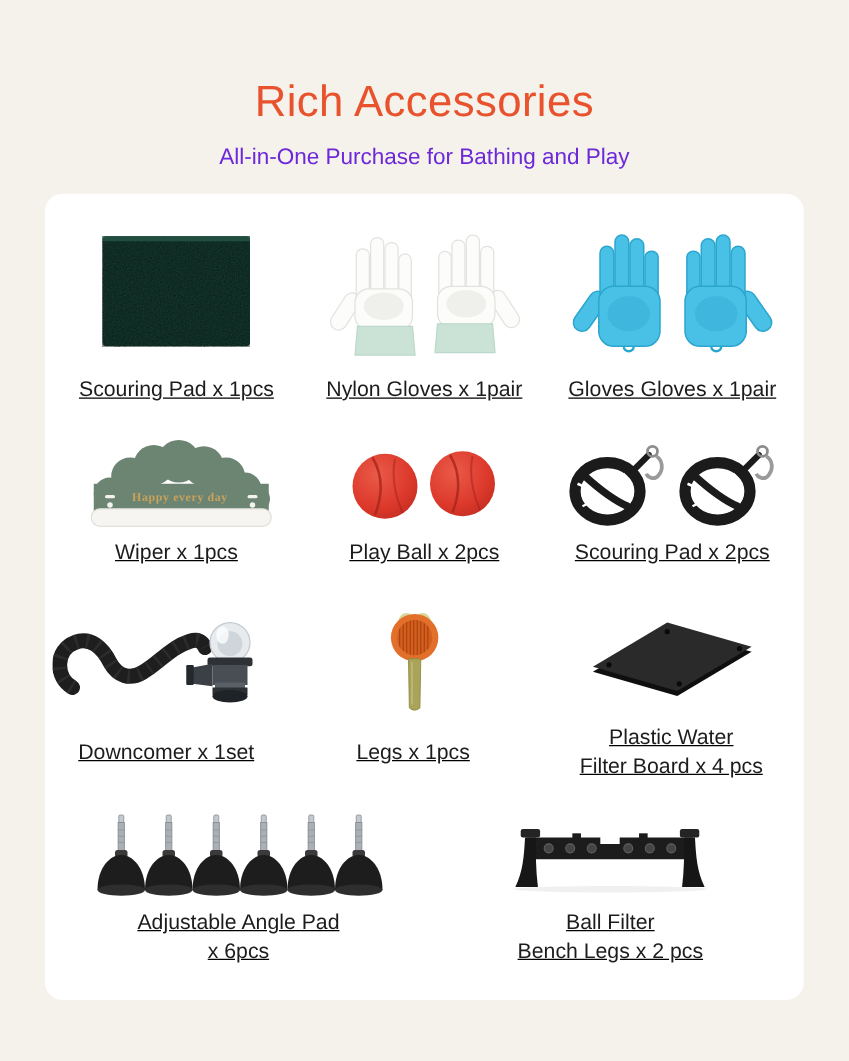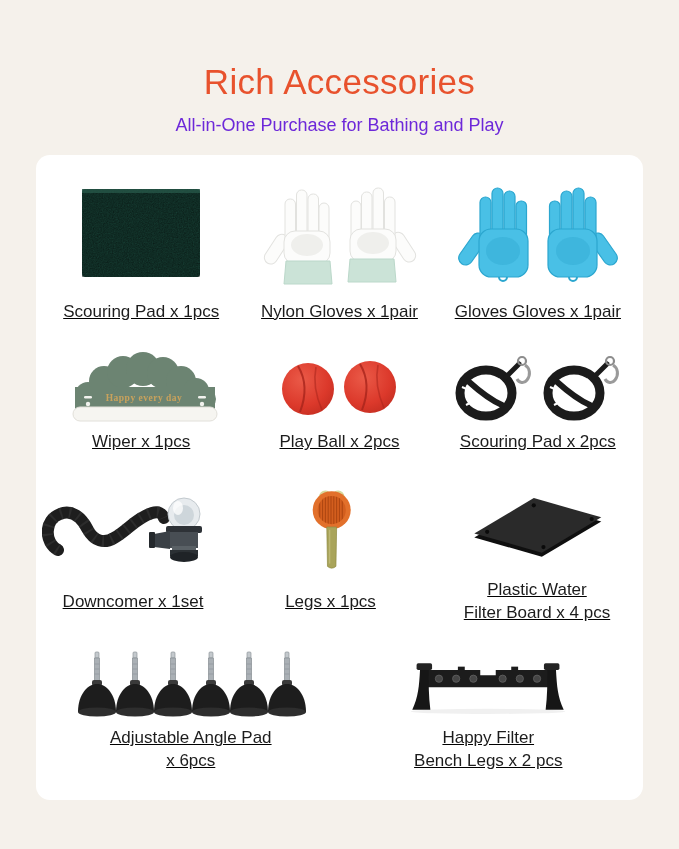--- a/index.html
+++ b/index.html
@@ -290,20 +290,20 @@
             </g>
             <g id="bleg">
               <rect x="22" y="20" width="18" height="8" rx="2" fill="#242424"></rect>
               <path d="M 26 28 C 25 46 24 60 17 74 L 38 74 C 36 58 36 44 36 28 Z" fill="#161616"></path>
             </g>
             <use href="#bleg" transform="translate(210,0) scale(-1,1)"></use>
             <ellipse cx="105" cy="76" rx="90" ry="3" fill="#000000" opacity="0.06"></ellipse>
           </svg>
         </div>
         <div class="capbox">
-          <div class="cap">Happy Filter</div>
+          <div class="cap">Ball Filter</div>
           <div class="cap">Bench Legs x 2 pcs</div>
         </div>
       </div>
     </div>
 
   </div>
 </div>
 
 </body></html>

